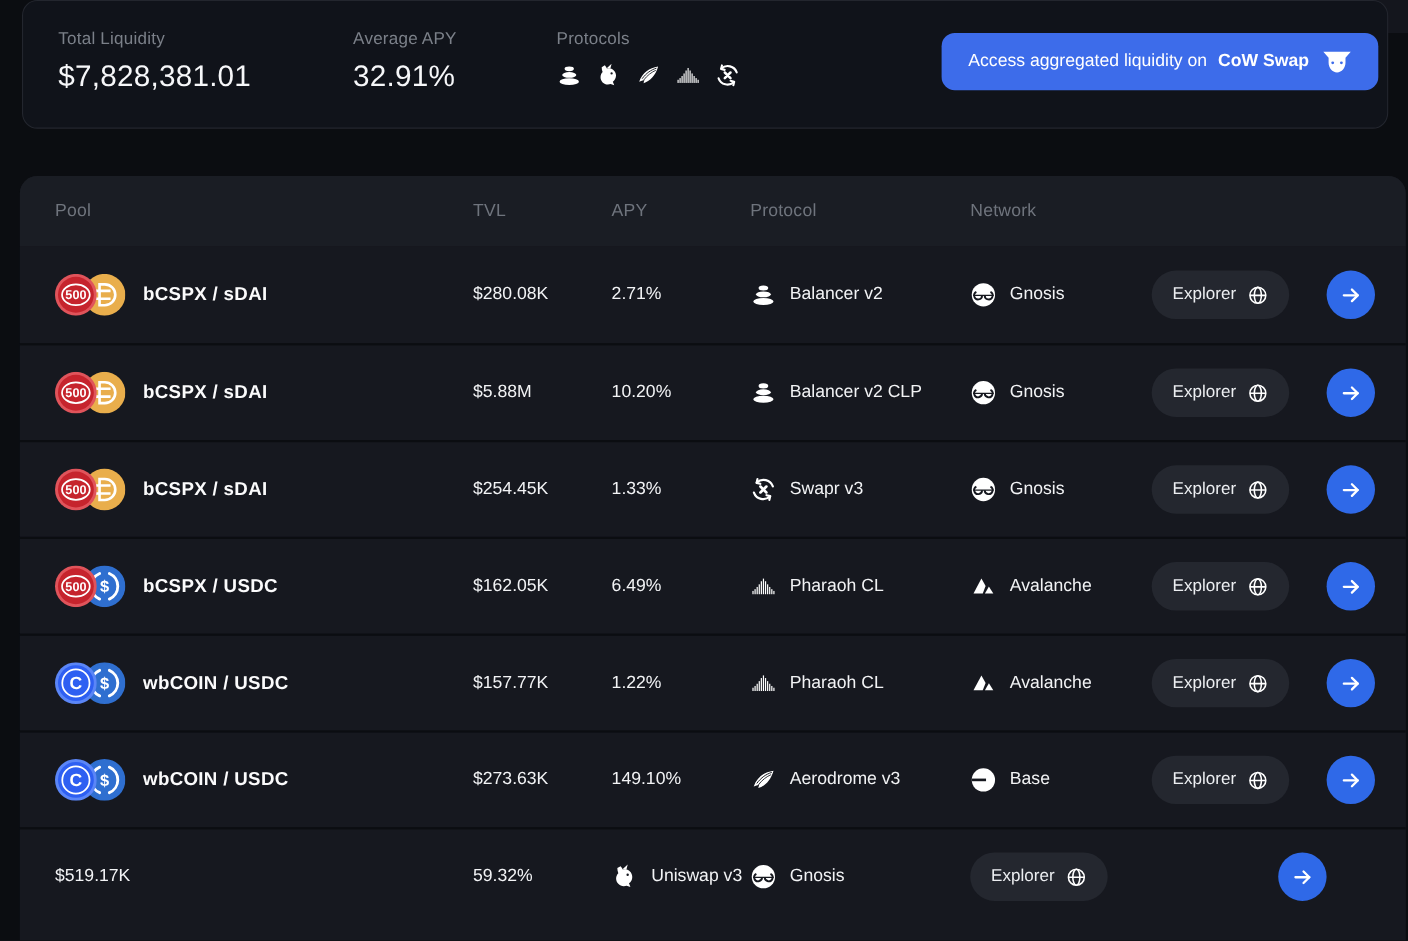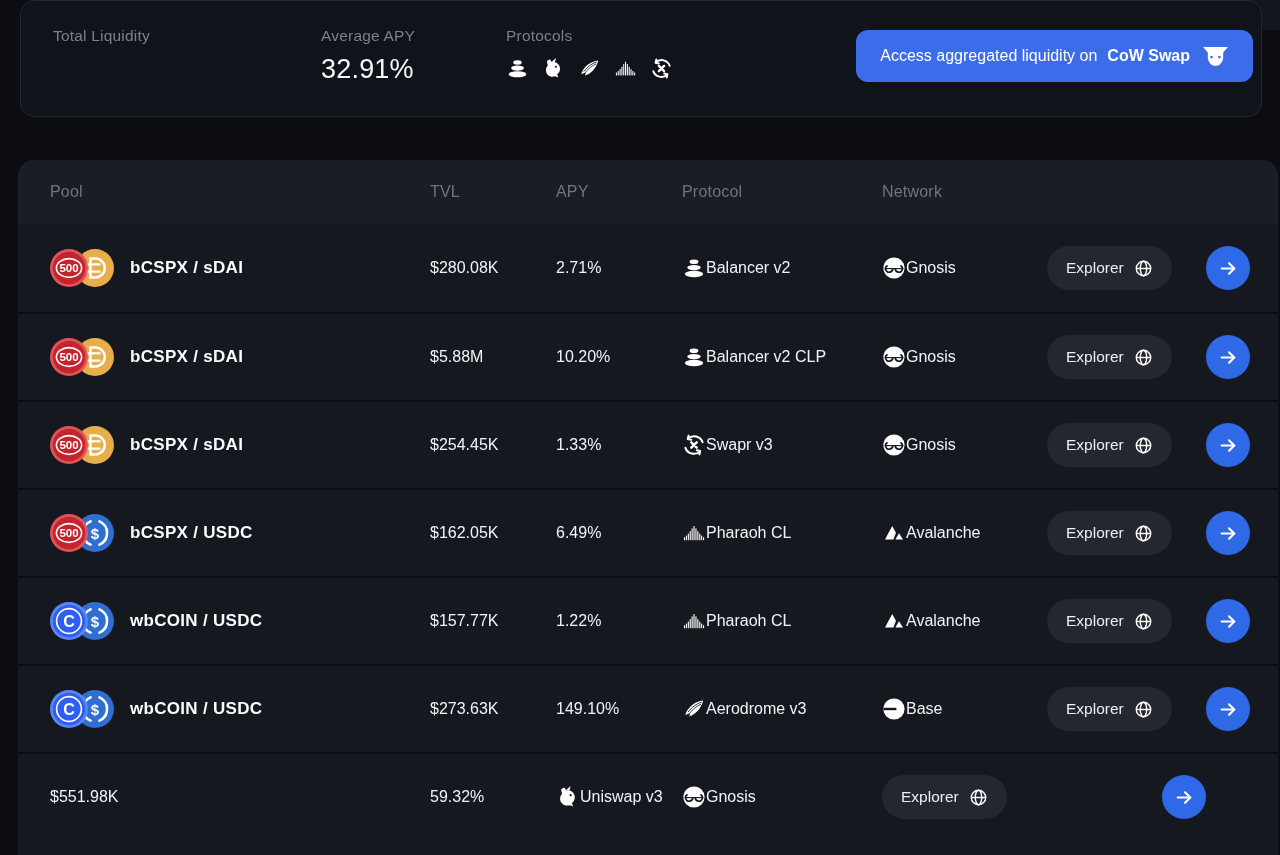--- a/index.html
+++ b/index.html
@@ -56,21 +56,21 @@
   .pool-cell { display:flex; align-items:center; gap:16px; }
   .coins { display:flex; align-items:center; width:64px; flex:none;text-align:center; }
   .coin { width:38px; height:38px; flex:none; display:inline-flex; }
   .coin svg { width:100%; height:100%; }
   .coin + .coin { margin-left:-12px; }
   .coin:first-child { position:relative; z-index:2; }
   .pool-name { font-size:17px; font-weight:700; color:#fbfbfc; letter-spacing:.3px; }
 
   .val-cell { font-size:16px; color:#f2f3f5; }
 
-  .proto-cell, .net-cell { display:flex; align-items:center; font-size:16px; color:#f2f3f5; }
+  .proto-cell, .net-cell { display:flex; align-items:center; gap:12px; font-size:16px; color:#f2f3f5; }
   .cell-icon { width:24px; height:24px; display:inline-flex; flex:none; }
   .cell-icon svg { width:100%; height:100%; }
 
   .explorer-btn {
     display:inline-flex; align-items:center; gap:10px;
     height:44px; padding:0 19px; border-radius:22px;
     background:#24272f; border:none; cursor:pointer;
     color:#eceef1; font-size:15.5px; font-family:inherit;
   }
   .globe-icon { width:19px; height:19px; display:inline-flex; }
@@ -82,20 +82,21 @@
   .arrow-btn svg { width:21px; height:21px; }
 </style>
 </head>
 <body>
 
 <div class="top-edge-panel"></div>
 
 <div class="stats-card">
   <div class="stat stat-liquidity">
     <div class="stat-label">Total Liquidity</div>
+    <div class="stat-value">$7,828,381.01</div>
   </div>
   <div class="stat stat-apy">
     <div class="stat-label">Average APY</div>
     <div class="stat-value">32.91%</div>
   </div>
   <div class="stat stat-protocols">
     <div class="stat-label">Protocols</div>
     <div class="proto-icons" id="stats-proto-icons">
         <span class="picon">
           <svg viewBox="0 0 24 24" fill="#fff">
@@ -561,21 +562,21 @@
     </div>
     <button class="arrow-btn">
       <svg viewBox="0 0 20 20" fill="none" stroke="#fff" stroke-width="2" stroke-linecap="round" stroke-linejoin="round">
             <path d="M3.5 10 h12"></path>
             <path d="M10.5 5 L15.5 10 L10.5 15"></path>
           </svg>
     </button>
   </div>
 
   <div class="trow">
-    <div class="val-cell">$551.98K</div>
+    <div class="val-cell">$519.17K</div>
     <div class="val-cell">59.32%</div>
     <div class="proto-cell">
       <span class="cell-icon">
             <svg viewBox="0 0 24 24" fill="#fff">
               <path d="M8.2 2.4 c.9 1 1.6 2.1 2 3.1 c.5-.1 1-.2 1.6-.2 c3.9 0 7 3.1 7 6.9 c0 2.4-1.2 4.5-3 5.8 l1.3 3.4 l-3.4-1.2 c-.8.3-1.7.4-2.6.4 c-3.9 0-7-3.1-7-6.9 c0-1.9.8-3.7 2-4.9 c-.6-1.5-.9-3-.9-4.6 Z"></path>
               <path d="M10.2 5 L14.6 1 L13.4 5.8 Z"></path>
               <circle cx="14.6" cy="10.2" r="1.1" fill="#16181f"></circle>
             </svg>
           </span>
       <span>Uniswap v3</span>

